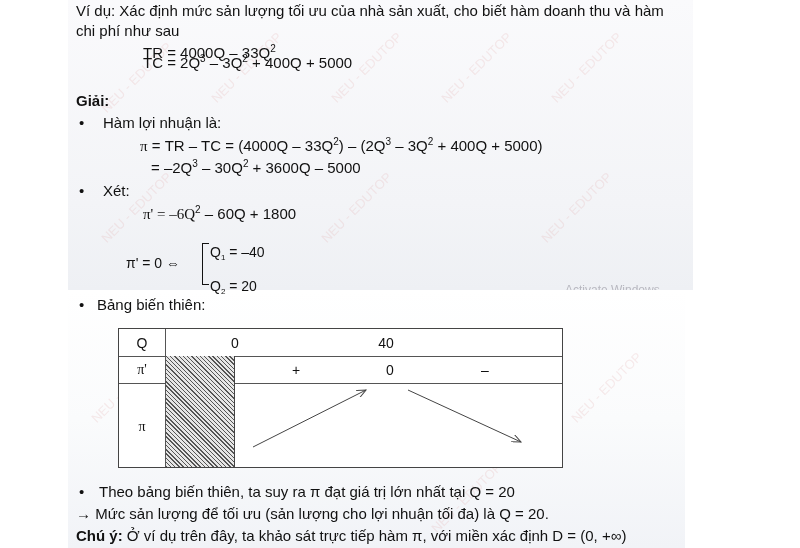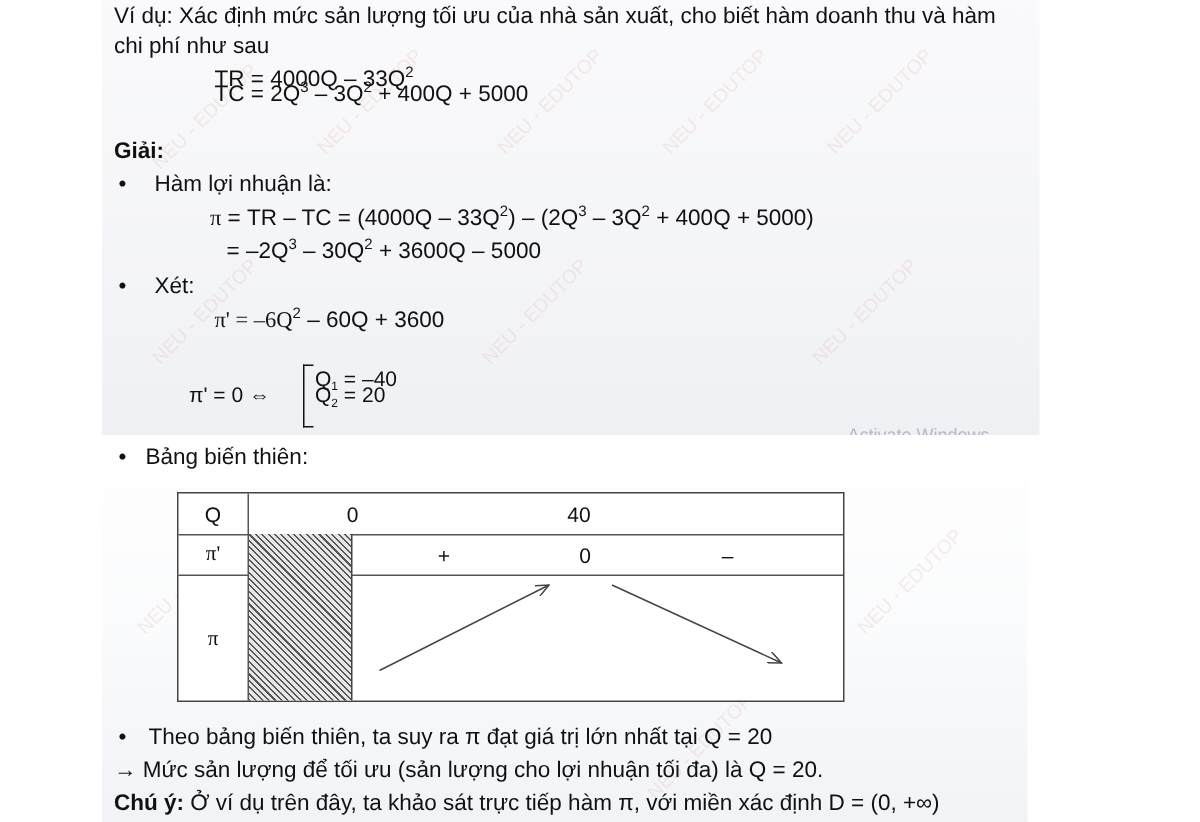--- a/index.html
+++ b/index.html
@@ -89,26 +89,26 @@
 
 <div class="bullet" style="left:79px;top:114px">•</div>
 <div class="line" style="left:103px;top:114px">Hàm lợi nhuận là:</div>
 
 <div class="line" style="left:140px;top:137px"><span class="pi">π</span><span> = TR – TC = (4000Q – 33Q</span><sup>2</sup><span>) – (2Q</span><sup>3</sup><span> – 3Q</span><sup>2</sup><span> + 400Q + 5000)</span></div>
 <div class="line" style="left:151px;top:159px"><span>= –2Q</span><sup>3</sup><span> – 30Q</span><sup>2</sup><span> + 3600Q – 5000</span></div>
 
 <div class="bullet" style="left:79px;top:182px">•</div>
 <div class="line" style="left:103px;top:182px">Xét:</div>
 
-<div class="line" style="left:143px;top:205px"><span class="pi">π' = –6Q</span><sup>2</sup><span> – 60Q + 3600</span></div>
+<div class="line" style="left:143px;top:205px"><span class="pi">π' = –6Q</span><sup>2</sup><span> – 60Q + 1800</span></div>
 
 <div class="line" style="left:126px;top:254px;font-size:14px">π' = 0 ⇔</div>
 <div class="bracket"></div>
 <div class="line" style="left:210px;top:243px;font-size:14px"><span>Q</span><sub>1</sub><span> = –40</span></div>
-<div class="line" style="left:210px;top:254px;font-size:14px"><span>Q</span><sub>2</sub><span> = 20</span></div>
+<div class="line" style="left:210px;top:277px;font-size:14px"><span>Q</span><sub>2</sub><span> = 20</span></div>
 
 <div class="activate">Activate Windows</div>
 
 <div class="bullet" style="left:79px;top:296px">•</div>
 <div class="line" style="left:97px;top:296px">Bảng biến thiên:</div>
 
 <div class="vt">
   <div class="hline" style="top:27px"></div>
   <div class="hline" style="top:54px"></div>
   <div class="vline" style="left:46px"></div>

